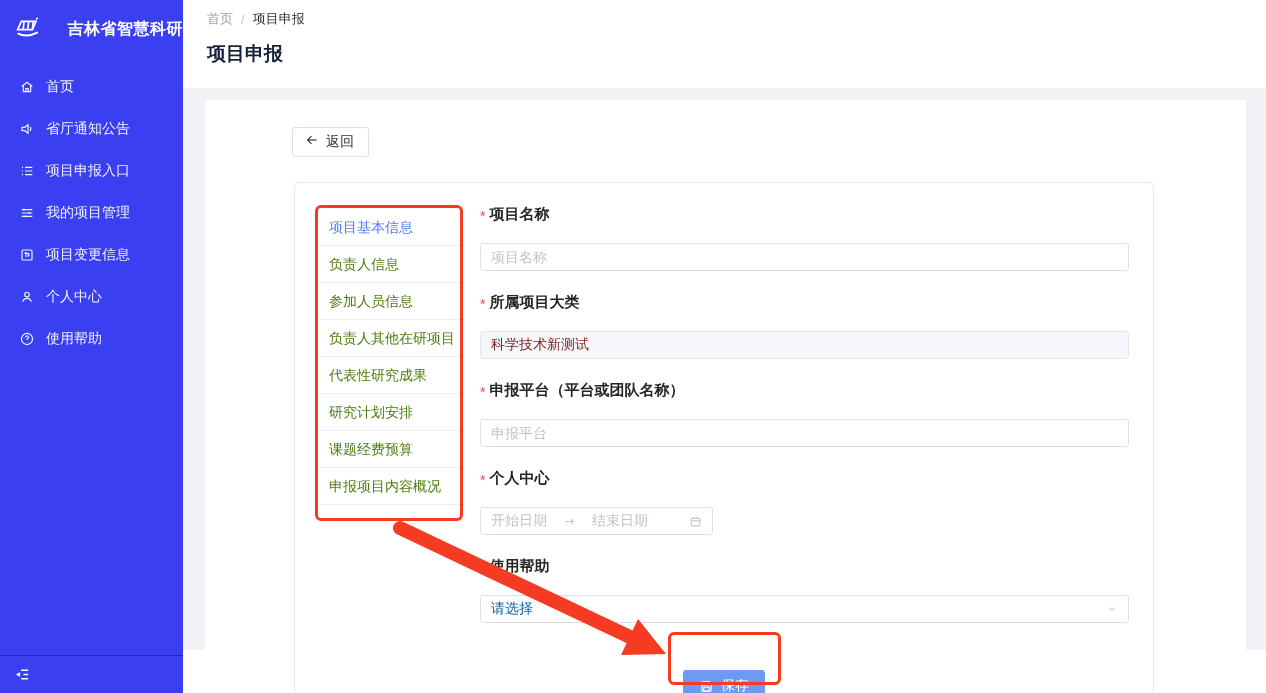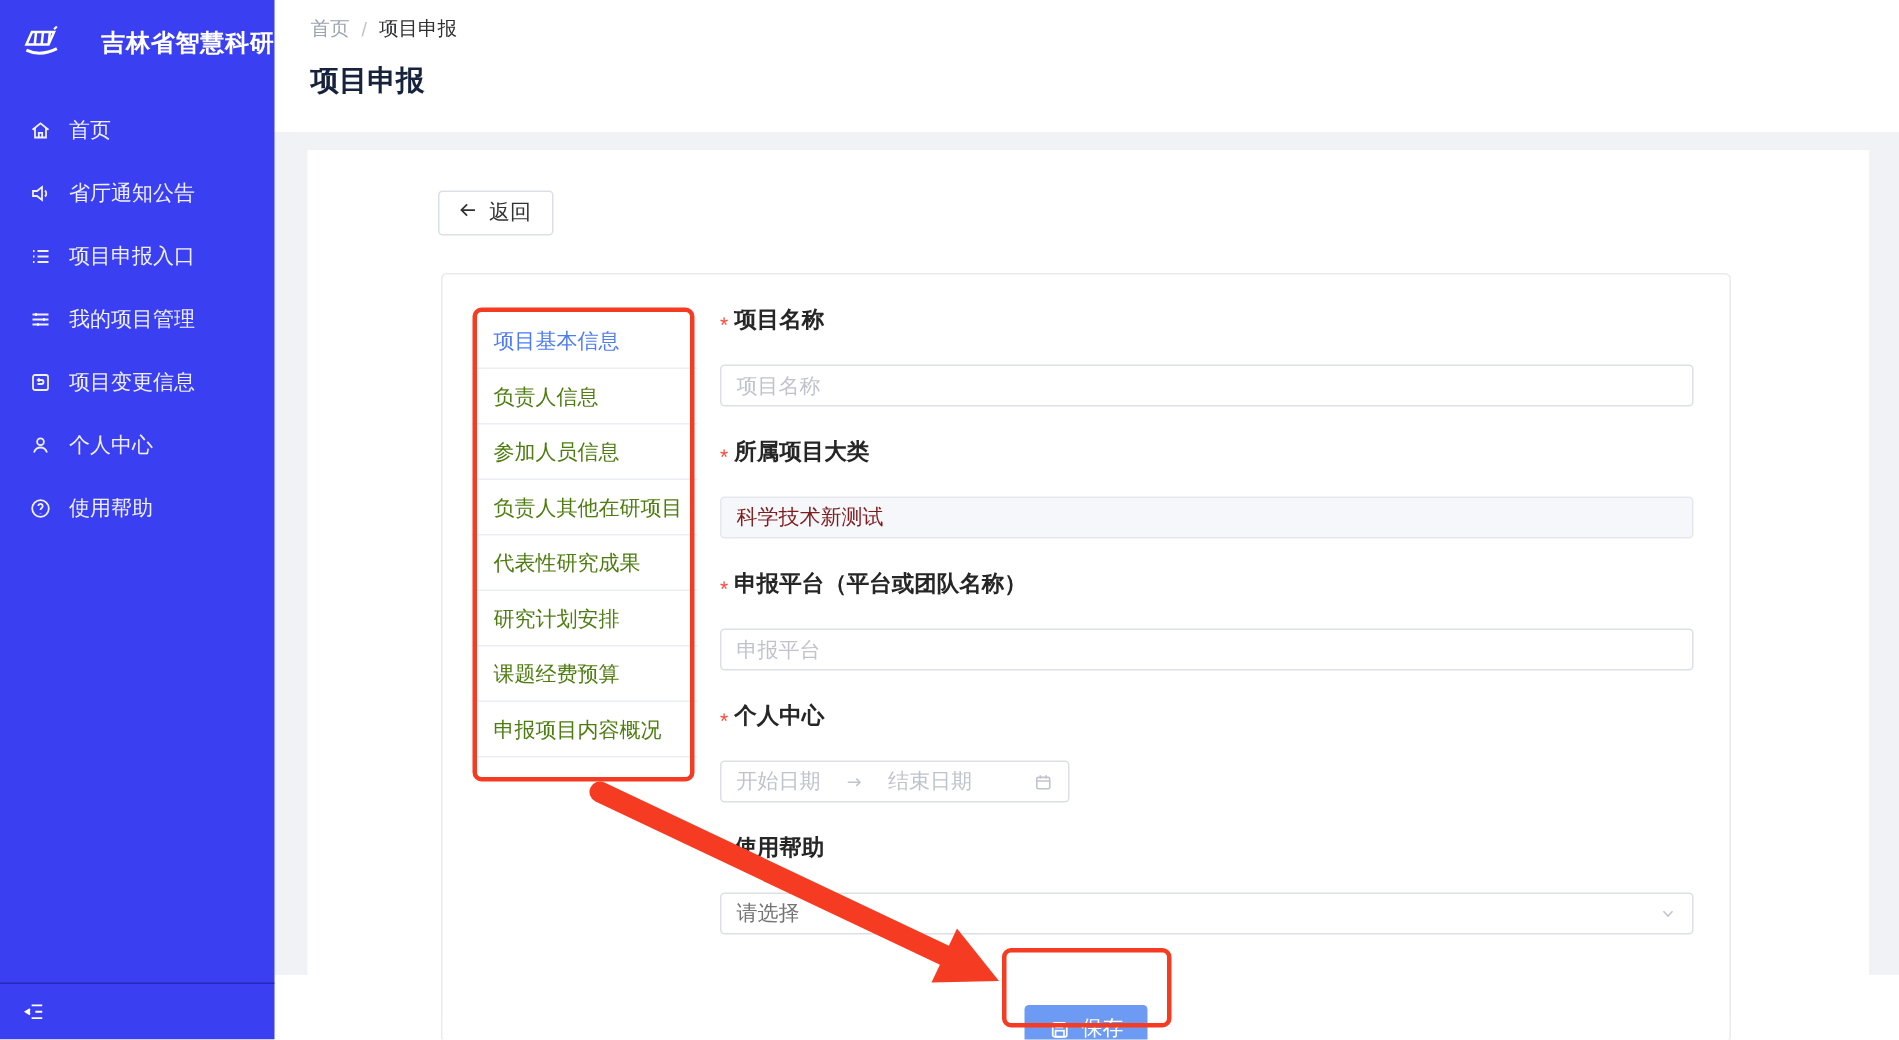--- a/index.html
+++ b/index.html
@@ -78,21 +78,21 @@
   .date-range {
     width:233px; height:28px; border:1px solid #dcdfe6; border-radius:3px;
     display:flex; align-items:center; padding:0 10px; gap:16px; color:#bfc4cc; font-size:14px; cursor:pointer;
     background:#fff;
   }
   .date-range .ph { white-space:nowrap; }
   .date-range .di { width:13px; height:13px; color:#c0c4cc; }
   .date-range .sp { flex:1; }
   .sel {
     width:100%; height:28px; border:1px solid #dcdfe6; border-radius:3px;
-    display:flex; align-items:center; padding:0 10px; color:#737373; font-size:14px; cursor:pointer; background:#fff;
+    display:flex; align-items:center; padding:0 10px; color:#0369a1; font-size:14px; cursor:pointer; background:#fff;
   }
   .sel .sp { flex:1; }
   .sel .di { width:12px; height:12px; color:#c0c4cc; }
 
   .card-footer { text-align:center; margin-top:25px; }
   .save-btn {
     display:inline-flex; align-items:center; gap:7px; background:#6d9bf3; color:#fff;
     border:none; border-radius:3px; padding:7px 16px; font-size:14px; cursor:pointer; font-family:inherit;
   }
   .save-btn .si { width:15px; height:15px; color:#fff; }

